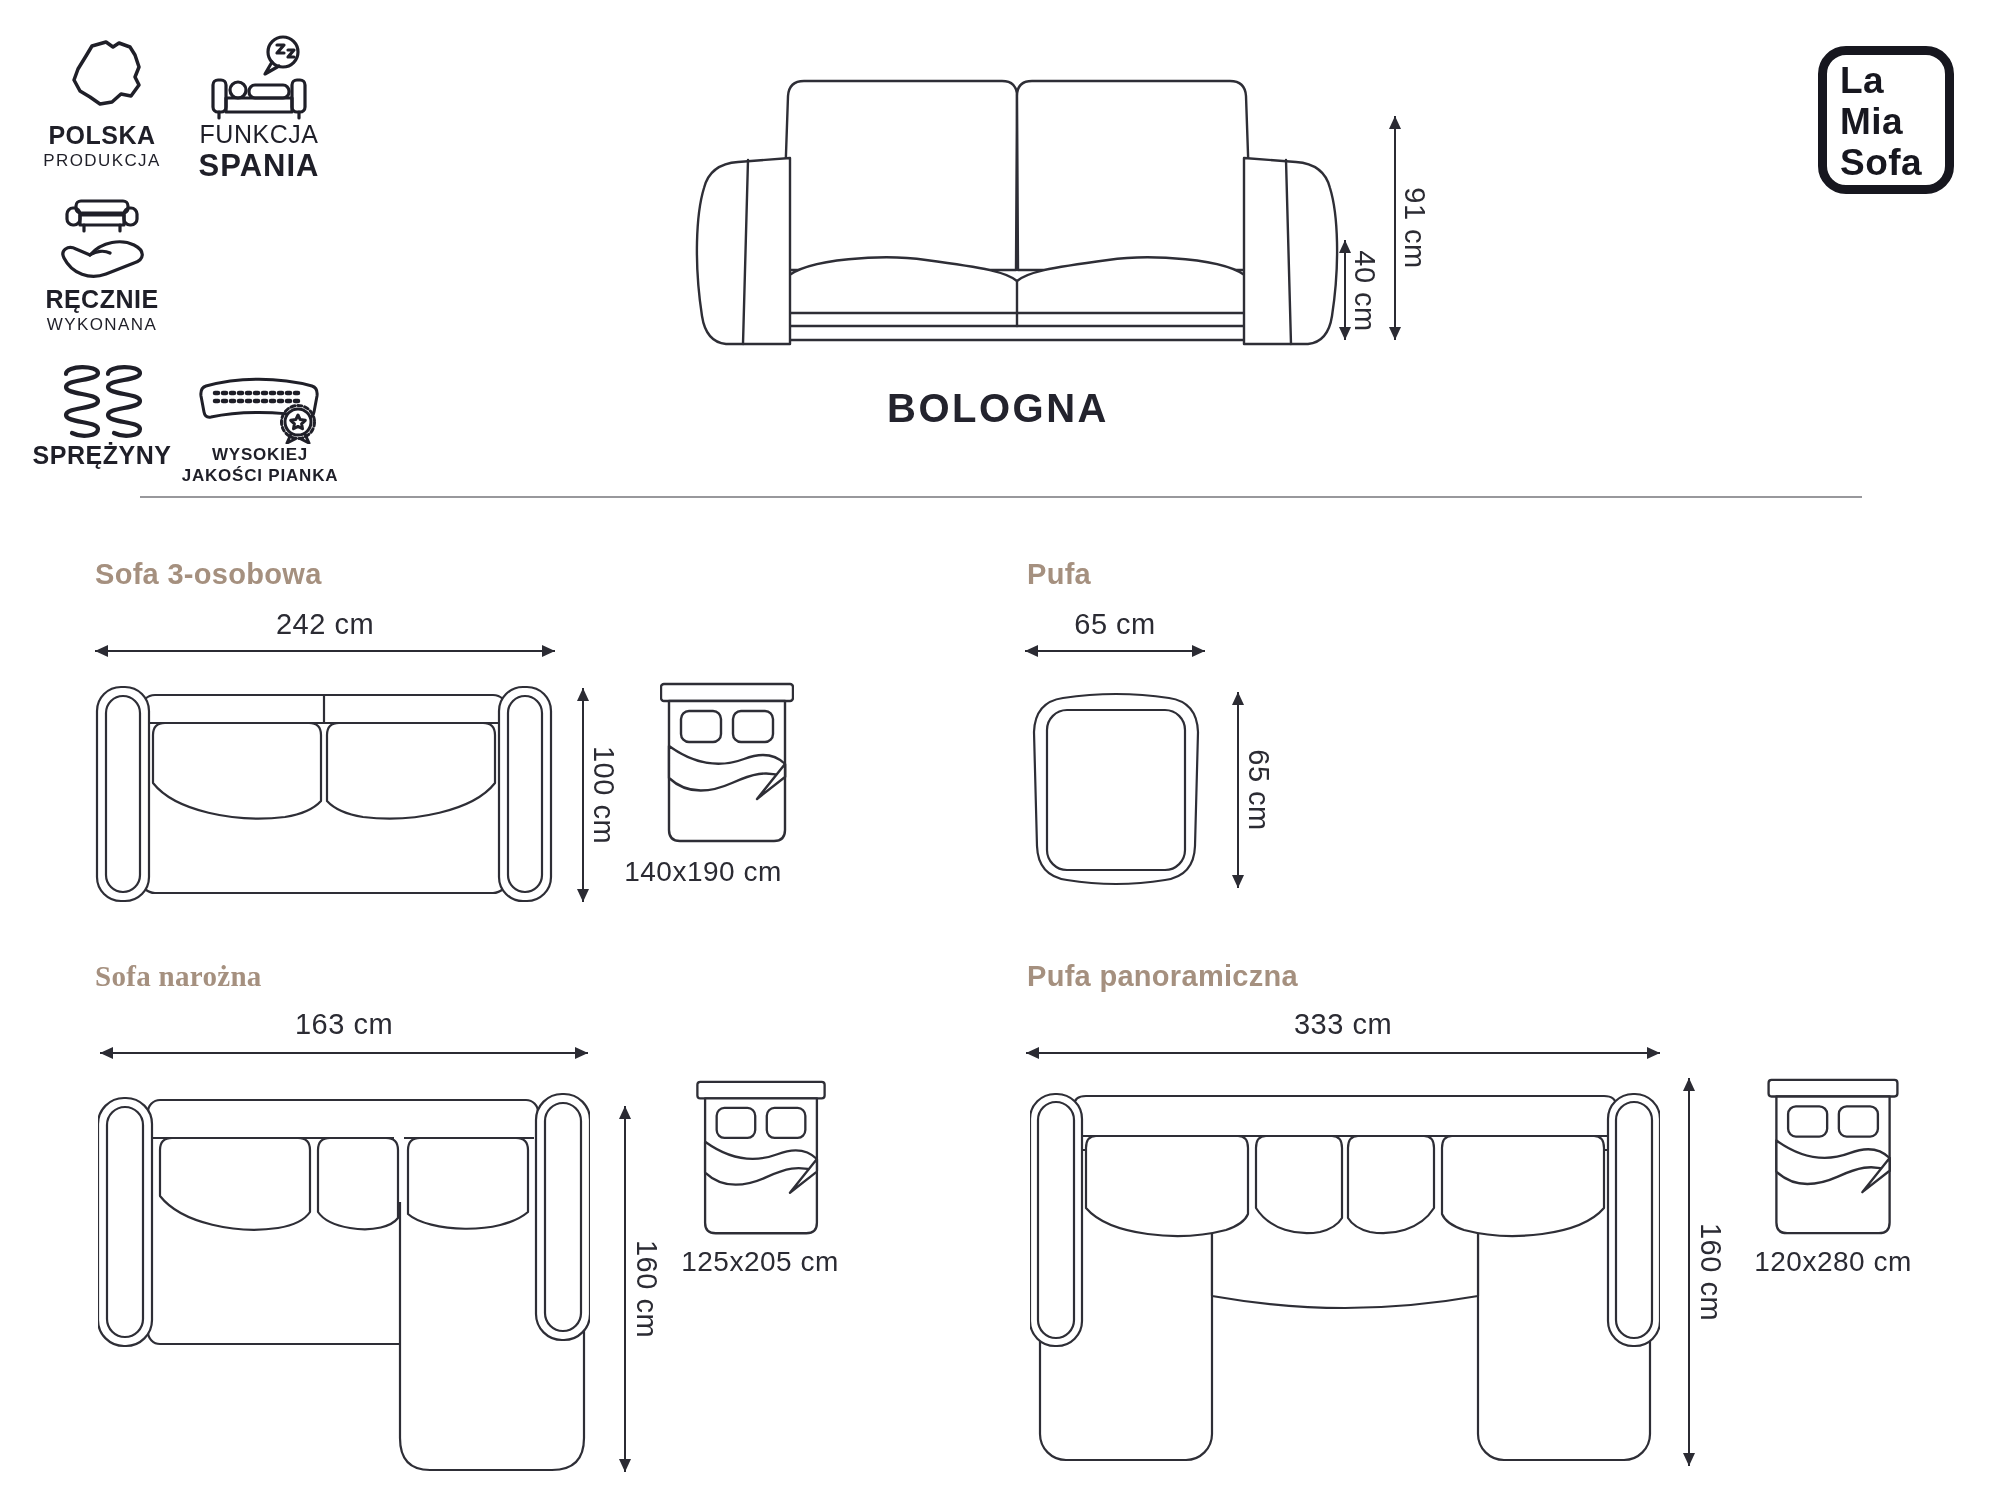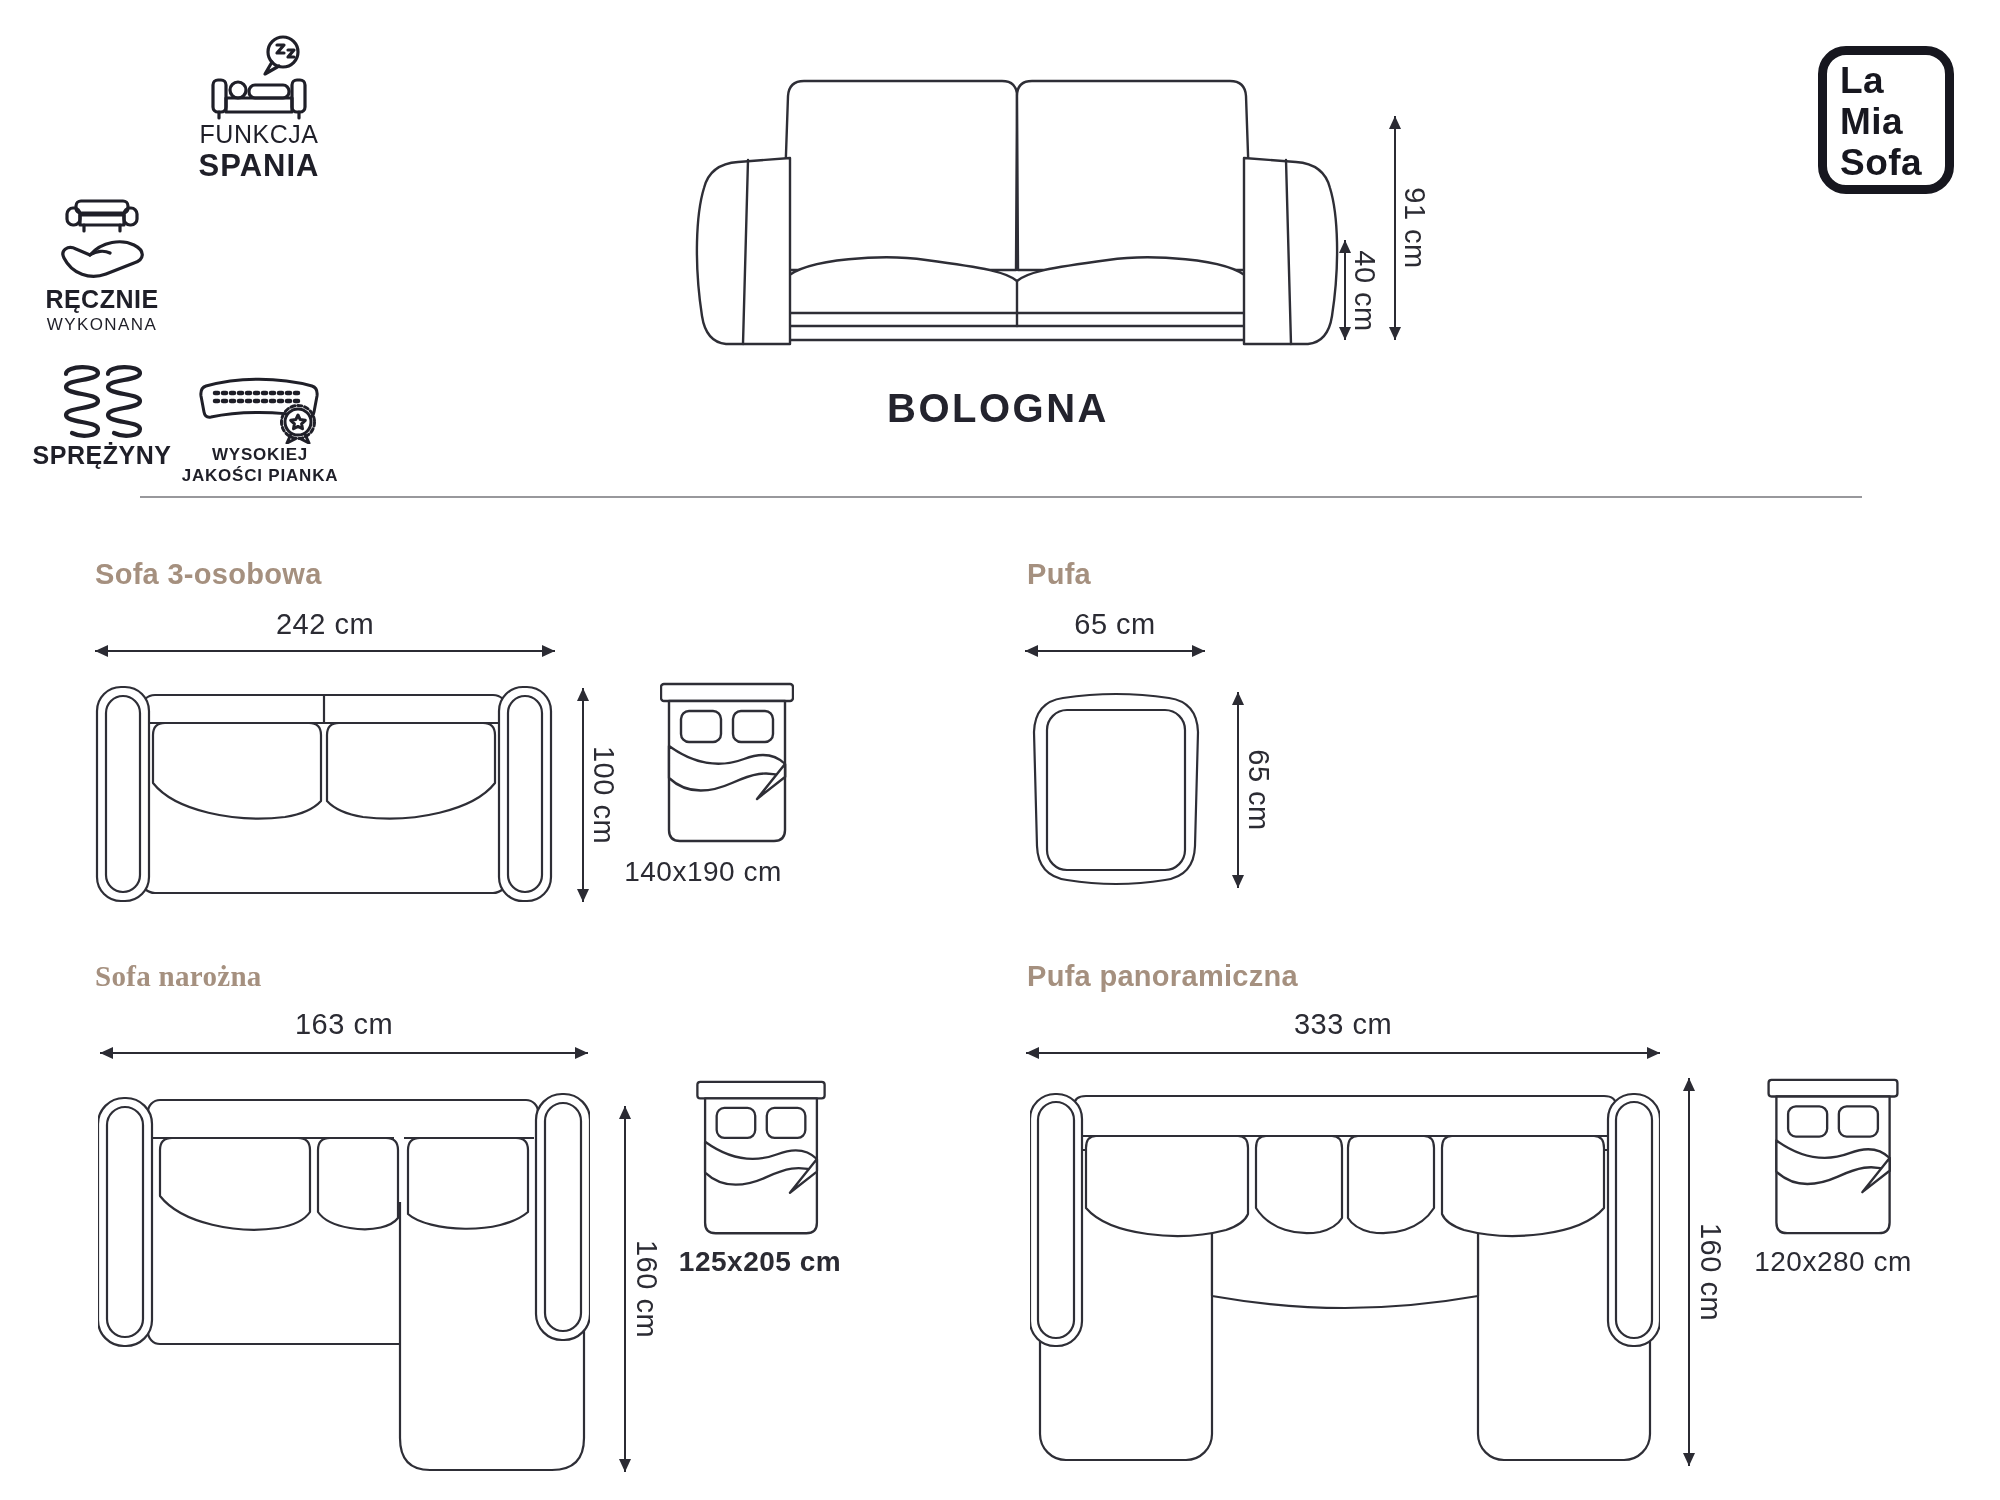--- a/index.html
+++ b/index.html
@@ -38,20 +38,27 @@
   .varrow::after{content:"";position:absolute;bottom:0;left:-5px;border-left:6px solid transparent;
         border-right:6px solid transparent;border-top:13px solid #2b2b33;}
   .divider{position:absolute;left:140px;top:496px;width:1722px;height:2px;background:#98989c;}
   .abs{position:absolute;}
 </style>
 </head>
 <body>
 
 <div class="canvas">
 
+  <div class="badge" style="left:28px;top:36px;width:148px;">
+    <svg width="92" height="84" viewBox="0 0 92 84">
+      <path d="M30,20 L36,10 L50,6 L57,11 L63,7 L74,11 L79,19 L83,31 L79,41 L83,49 L75,60 L65,58 L56,66 L44,68 L34,61 L24,55 L18,44 L22,33 Z" fill="none" stroke="#1f1f28" stroke-width="3.5" stroke-linejoin="round"></path>
+    </svg>
+    <div class="b-big">POLSKA</div>
+    <div class="b-small">PRODUKCJA</div>
+  </div>
 
   <div class="badge" style="left:174px;top:34px;width:170px;">
     <svg width="96" height="86" viewBox="0 0 96 86">
       <g fill="none" stroke="#1f1f28" stroke-width="3.2" stroke-linejoin="round" stroke-linecap="round">
         <circle cx="72" cy="18" r="15"></circle>
         <path d="M61,28 L54,40 L68,32"></path>
         <path d="M66,11 h7 l-7,8 h7"></path>
         <path d="M77,16 h6 l-6,7 h6"></path>
         <rect x="2" y="46" width="13" height="32" rx="5"></rect>
         <rect x="81" y="46" width="13" height="32" rx="5"></rect>
@@ -214,21 +221,21 @@
   <svg class="abs" style="left:696px;top:1080px;" width="130" height="160" viewBox="0 0 134 166">
     <g fill="#fff" stroke="#2e2e36" stroke-width="2.4" stroke-linejoin="round">
       <rect x="1" y="2" width="132" height="17" rx="3"></rect>
       <path d="M9,19 L125,19 L125,148 Q125,159 114,159 L20,159 Q9,159 9,148 Z"></path>
       <rect x="21" y="29" width="40" height="31" rx="8"></rect>
       <rect x="73" y="29" width="40" height="31" rx="8"></rect>
       <path d="M9,64 C34,82 60,86 84,77 C102,70 116,73 125,82 L125,95 C106,88 92,92 72,101 C45,113 24,110 9,96 Z"></path>
       <path d="M125,82 L97,117 L125,95 Z"></path>
     </g>
   </svg>
-  <div class="bed-label" style="left:640px;top:1246px;width:240px;font-weight:bold;">125x205 cm</div>
+  <div class="bed-label" style="left:640px;top:1246px;width:240px;">125x205 cm</div>
 
   <div class="sec-title" style="left:1027px;top:960px;">Pufa panoramiczna</div>
   <div class="dim-label" style="left:1026px;top:1008px;width:634px;">333 cm</div>
   <div class="harrow" style="left:1026px;top:1052px;width:634px;"></div>
 
   <svg class="abs" style="left:1030px;top:1090px;" width="630" height="378" viewBox="0 0 630 378">
     <g fill="#fff" stroke="#2e2e36" stroke-width="2.2" stroke-linejoin="round">
       <rect x="10" y="60" width="172" height="310" rx="26"></rect>
       <rect x="448" y="60" width="172" height="310" rx="26"></rect>
       <path d="M56,6 Q44,6 44,16 L44,46 L586,46 L586,16 Q586,6 574,6 Z"></path>

